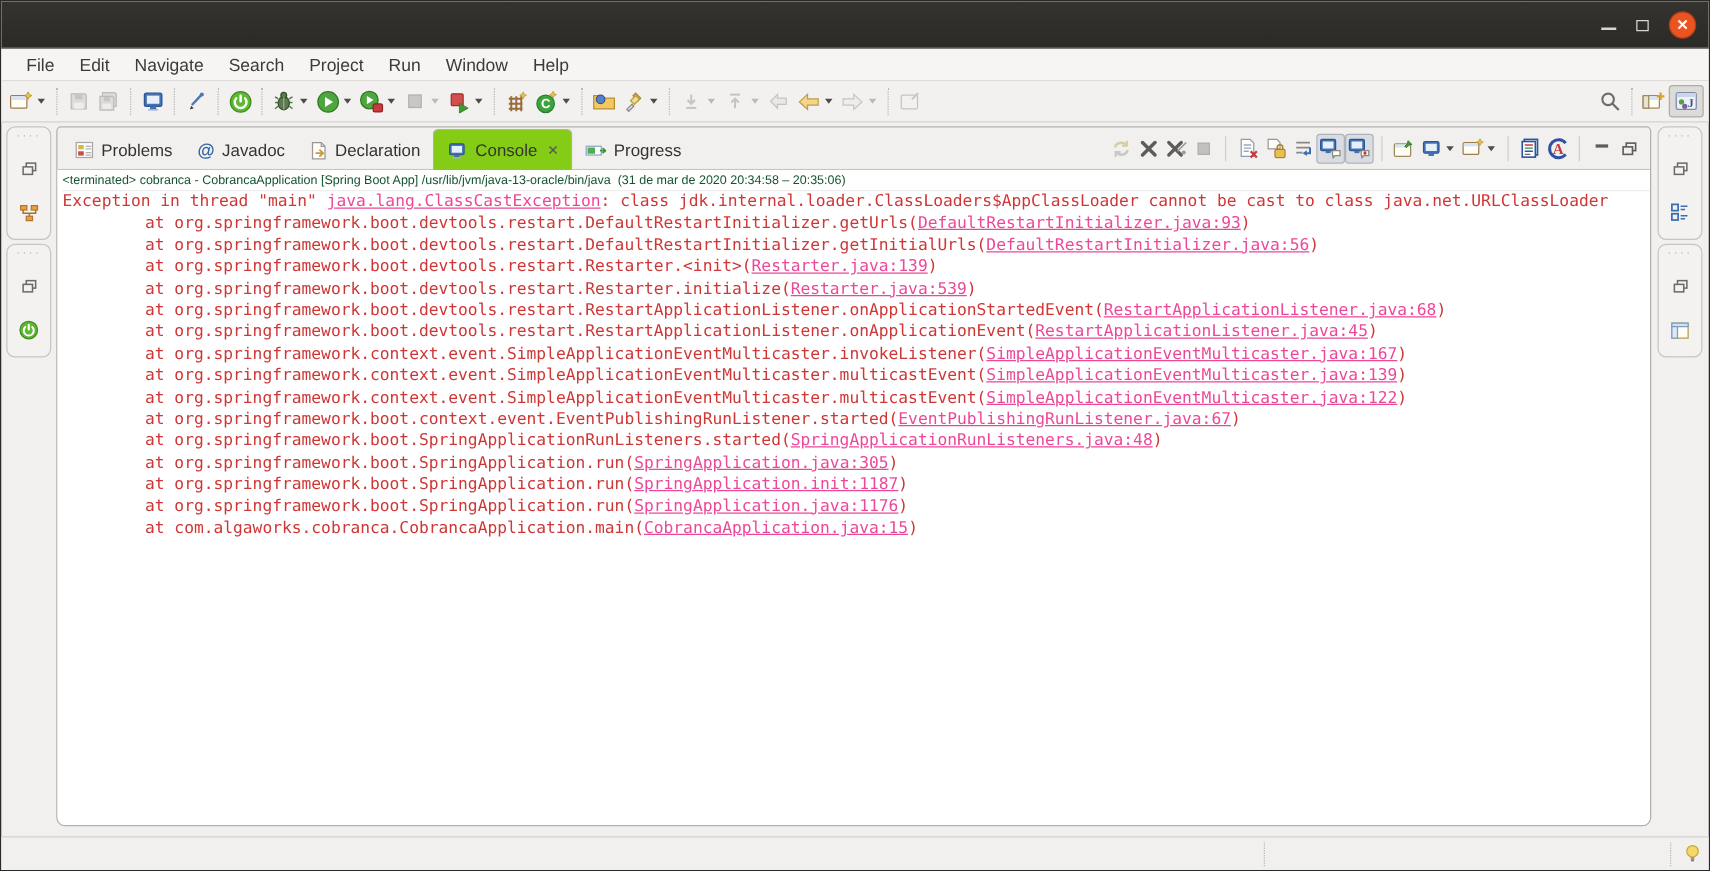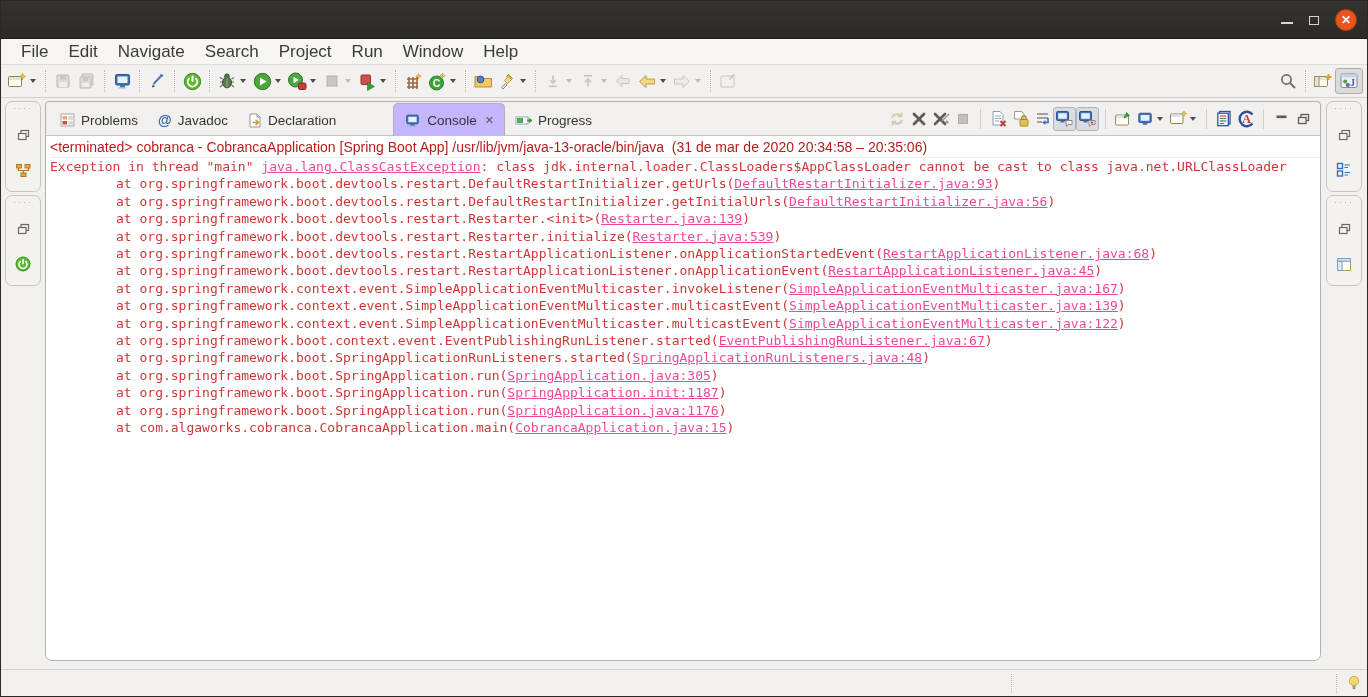--- a/index.html
+++ b/index.html
@@ -14,21 +14,21 @@
   .titlebar .title{color:#f2f1ef;font-size:13.5px;font-weight:bold;letter-spacing:.2px;}
   .winctrls{position:absolute;right:10px;top:0;height:38px;display:flex;align-items:center;gap:16px;}
   .wc-min{width:12px;height:2px;background:#d8d6d3;margin-top:6px;}
   .wc-max{width:10px;height:9px;border:1.5px solid #d8d6d3;}
   .wc-close{width:22px;height:22px;border-radius:50%;background:#e95420;border:1px solid #b23c12;
     color:#fff;font-size:12px;font-weight:bold;display:flex;align-items:center;justify-content:center;line-height:1;}
 
   
   .menubar{position:absolute;left:0;top:38px;width:100%;height:26px;background:#f6f5f3;
     border-bottom:1px solid #dedcd9;display:flex;align-items:center;padding-left:10px;}
-  .menu-item{font-size:17px;color:#3c3b39;padding:3px 10px;cursor:default;}
+  .menu-item{font-size:14px;color:#3c3b39;padding:3px 10px;cursor:default;}
 
   
   .toolbar{position:absolute;left:0;top:64px;width:100%;height:33px;background:#f2f1ef;
     border-bottom:1px solid #d4d2cf;display:flex;align-items:center;padding:0 4px;}
   .tbtn{display:inline-flex;align-items:center;justify-content:center;height:26px;min-width:24px;
     padding:0 1px;border-radius:3px;}
   .tbtn svg,.cbtn svg{display:block;}
   .caret{width:0;height:0;border-left:3.5px solid transparent;border-right:3.5px solid transparent;
     border-top:4px solid #4d4c4a;margin:0 4px 0 1px;}
   .caret.dis{border-top-color:#bcbab7;}
@@ -45,32 +45,32 @@
   .grip{color:#b3b1ae;font-size:9px;letter-spacing:2px;line-height:6px;}
   .dockpanel .vbtn{display:flex;align-items:center;justify-content:center;width:24px;height:22px;}
 
   
   .editor{position:absolute;left:44px;right:46px;top:100px;bottom:35px;
     border:1px solid #b3b1ae;border-radius:4px 4px 7px 7px;background:#f1f0ee;
     display:flex;flex-direction:column;}
   .tabrow{height:33px;display:flex;align-items:flex-end;padding-left:4px;position:relative;}
   .tab{display:flex;align-items:center;gap:6px;height:30px;padding:0 10px;font-size:13.5px;color:#333;
     position:relative;}
-  .tab.active{background:#c4b5fd;border:1px solid #b3b1ae;border-bottom:none;border-radius:5px 5px 0 0;
-    height:33px;margin-bottom:-1px;z-index:2;margin-left:47px;}
+  .tab.active{background:#84cc16;border:1px solid #b3b1ae;border-bottom:none;border-radius:5px 5px 0 0;
+    height:33px;margin-bottom:-1px;z-index:2;}
   .tab-close{font-size:11px;color:#555;margin-left:2px;}
   .console-toolbar{margin-left:auto;display:flex;align-items:center;height:33px;padding-right:6px;}
   .cbtn{display:inline-flex;align-items:center;justify-content:center;height:24px;min-width:22px;
     border-radius:3px;padding:0 1px;}
   .cbtn.pressed{background:#d9dde2;border:1px solid #aeb4bb;}
   .csep{width:1px;height:20px;border-left:1px solid #d0cecb;margin:0 6px;}
 
   .console{flex:1;background:#fff;border-top:1px solid #c6c4c1;border-radius:0 0 6px 6px;
     overflow:hidden;position:relative;padding:2px 0 0 4px;}
-  .console-header{font-family:"Liberation Sans",sans-serif;font-size:14px;color:#b91c1c;
+  .console-header{font-family:"Liberation Sans",sans-serif;font-size:10px;color:#14532d;
     white-space:pre;padding:1px 0 2px 0;border-bottom:1px solid #ededeb;}
   .cline{font-family:"DejaVu Sans Mono","Liberation Mono",monospace;font-size:13px;line-height:17.4px;
     white-space:pre;color:#cf3636;}
   .cline.indent{padding-left:66px;}
   .t-red{color:#cf3636;}
   .t-link{color:#ec4899;text-decoration:underline;cursor:pointer;}
 
   
   .statusbar{position:absolute;left:0;bottom:0;width:100%;height:27px;background:#f1f0ee;
     border-top:1px solid #d4d2cf;}

